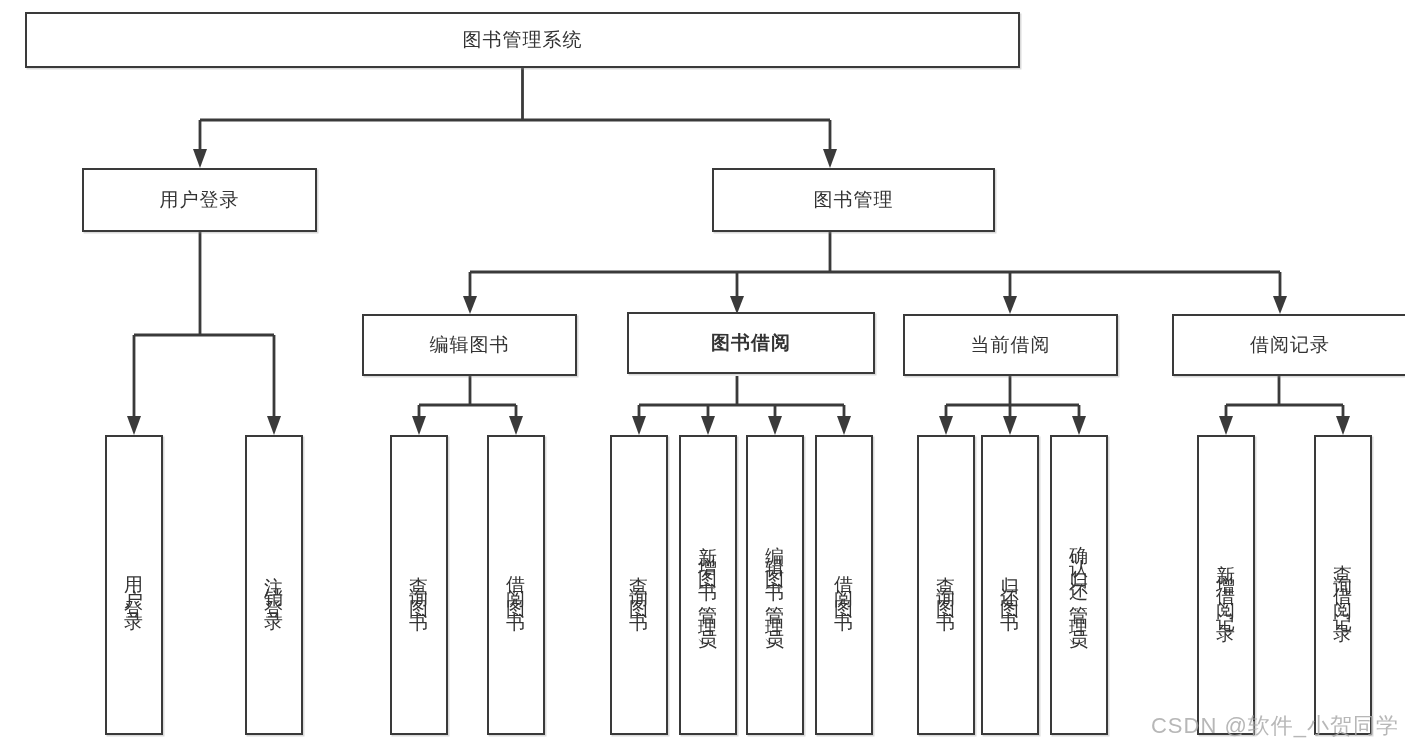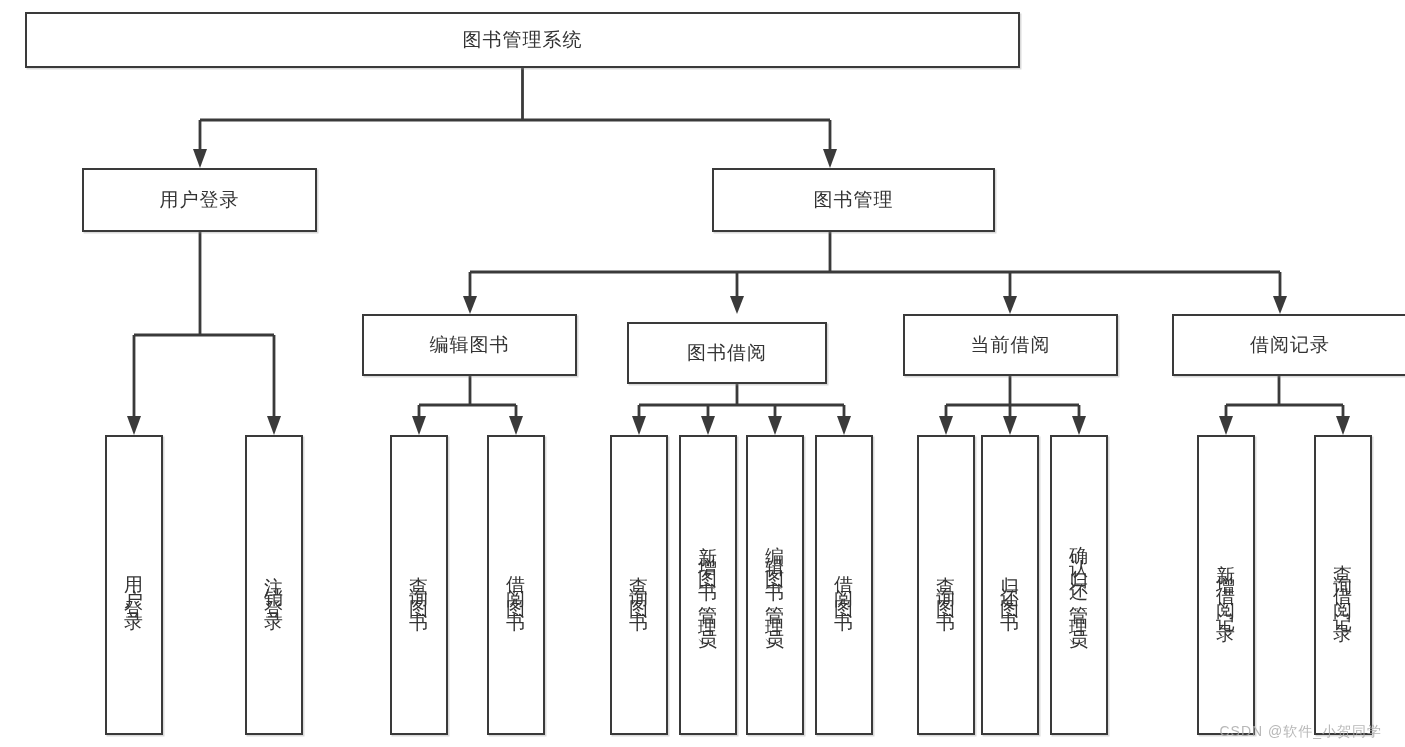--- a/index.html
+++ b/index.html
@@ -25,22 +25,22 @@
     z-index:2;
   }
   .node.vert{
     writing-mode:vertical-rl;
     letter-spacing:12px;
     line-height:1;
     padding:10px 0;
   }
   .watermark{
     position:absolute;
-    right:23px;bottom:6px;
-    font-size:14px;
+    right:6px;bottom:6px;
+    font-size:22px;
     color:rgba(170,170,170,0.85);
     letter-spacing:1px;
     z-index:5;
     white-space:nowrap;
   }
 </style>
 </head>
 <body>
 
 <div class="canvas">
@@ -91,21 +91,21 @@
       <polygon points="1336,416 1350,416 1343,435"></polygon>
     </g>
   </svg>
 
   <div class="node" style="left:25px;top:12px;width:995px;height:56px;">图书管理系统</div>
 
   <div class="node" style="left:82px;top:168px;width:235px;height:64px;">用户登录</div>
   <div class="node" style="left:712px;top:168px;width:283px;height:64px;">图书管理</div>
 
   <div class="node" style="left:362px;top:314px;width:215px;height:62px;">编辑图书</div>
-  <div class="node" style="left:627px;top:322px;width:200px;height:62px;">图书借阅</div>
+  <div class="node" style="left:627px;top:312px;width:248px;height:62px;font-weight:bold;">图书借阅</div>
   <div class="node" style="left:903px;top:314px;width:215px;height:62px;">当前借阅</div>
   <div class="node" style="left:1172px;top:314px;width:236px;height:62px;">借阅记录</div>
 
   <div class="node vert" style="left:105px;top:435px;width:58px;height:300px;">用户登录</div>
   <div class="node vert" style="left:245px;top:435px;width:58px;height:300px;">注销登录</div>
 
   <div class="node vert" style="left:390px;top:435px;width:58px;height:300px;">查询图书</div>
   <div class="node vert" style="left:487px;top:435px;width:58px;height:300px;">借阅图书</div>
 
   <div class="node vert" style="left:610px;top:435px;width:58px;height:300px;">查询图书</div>

